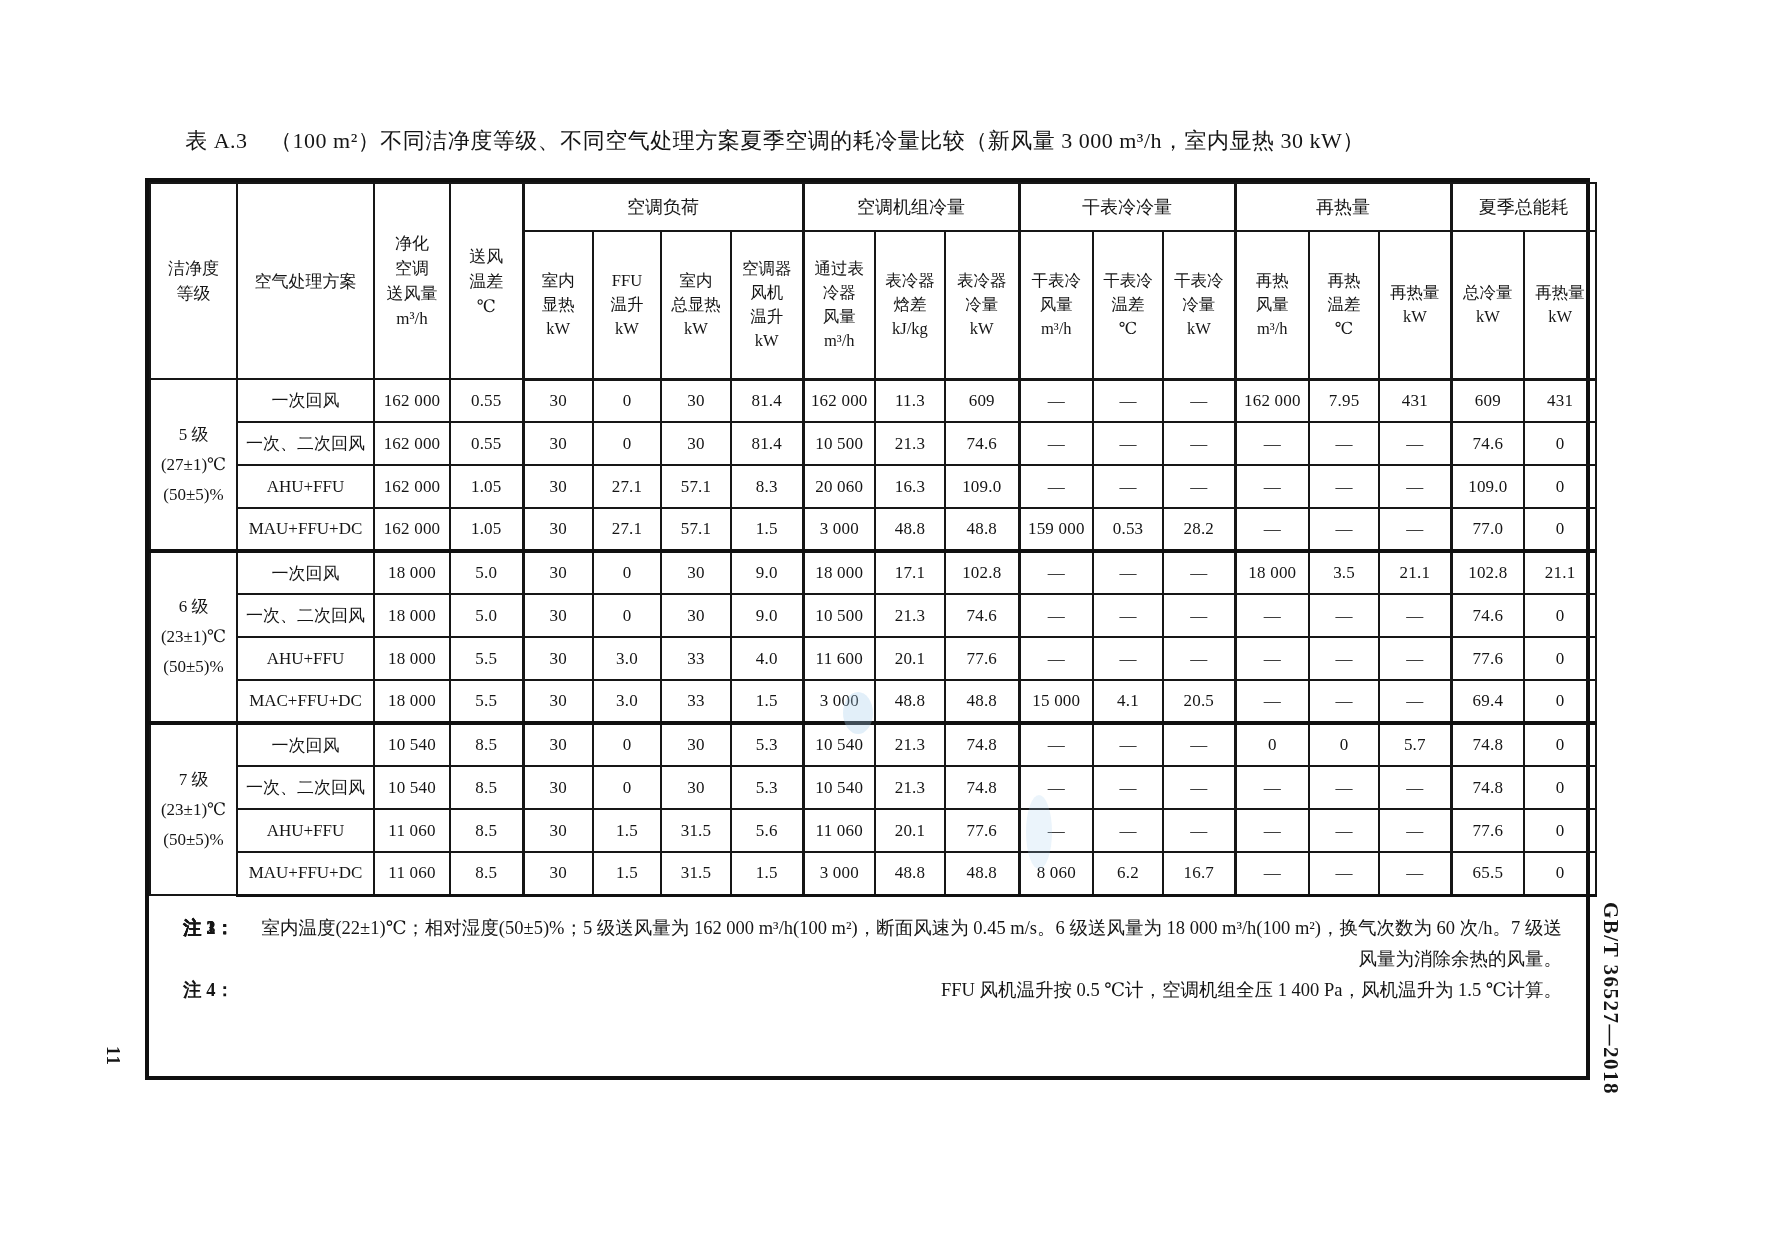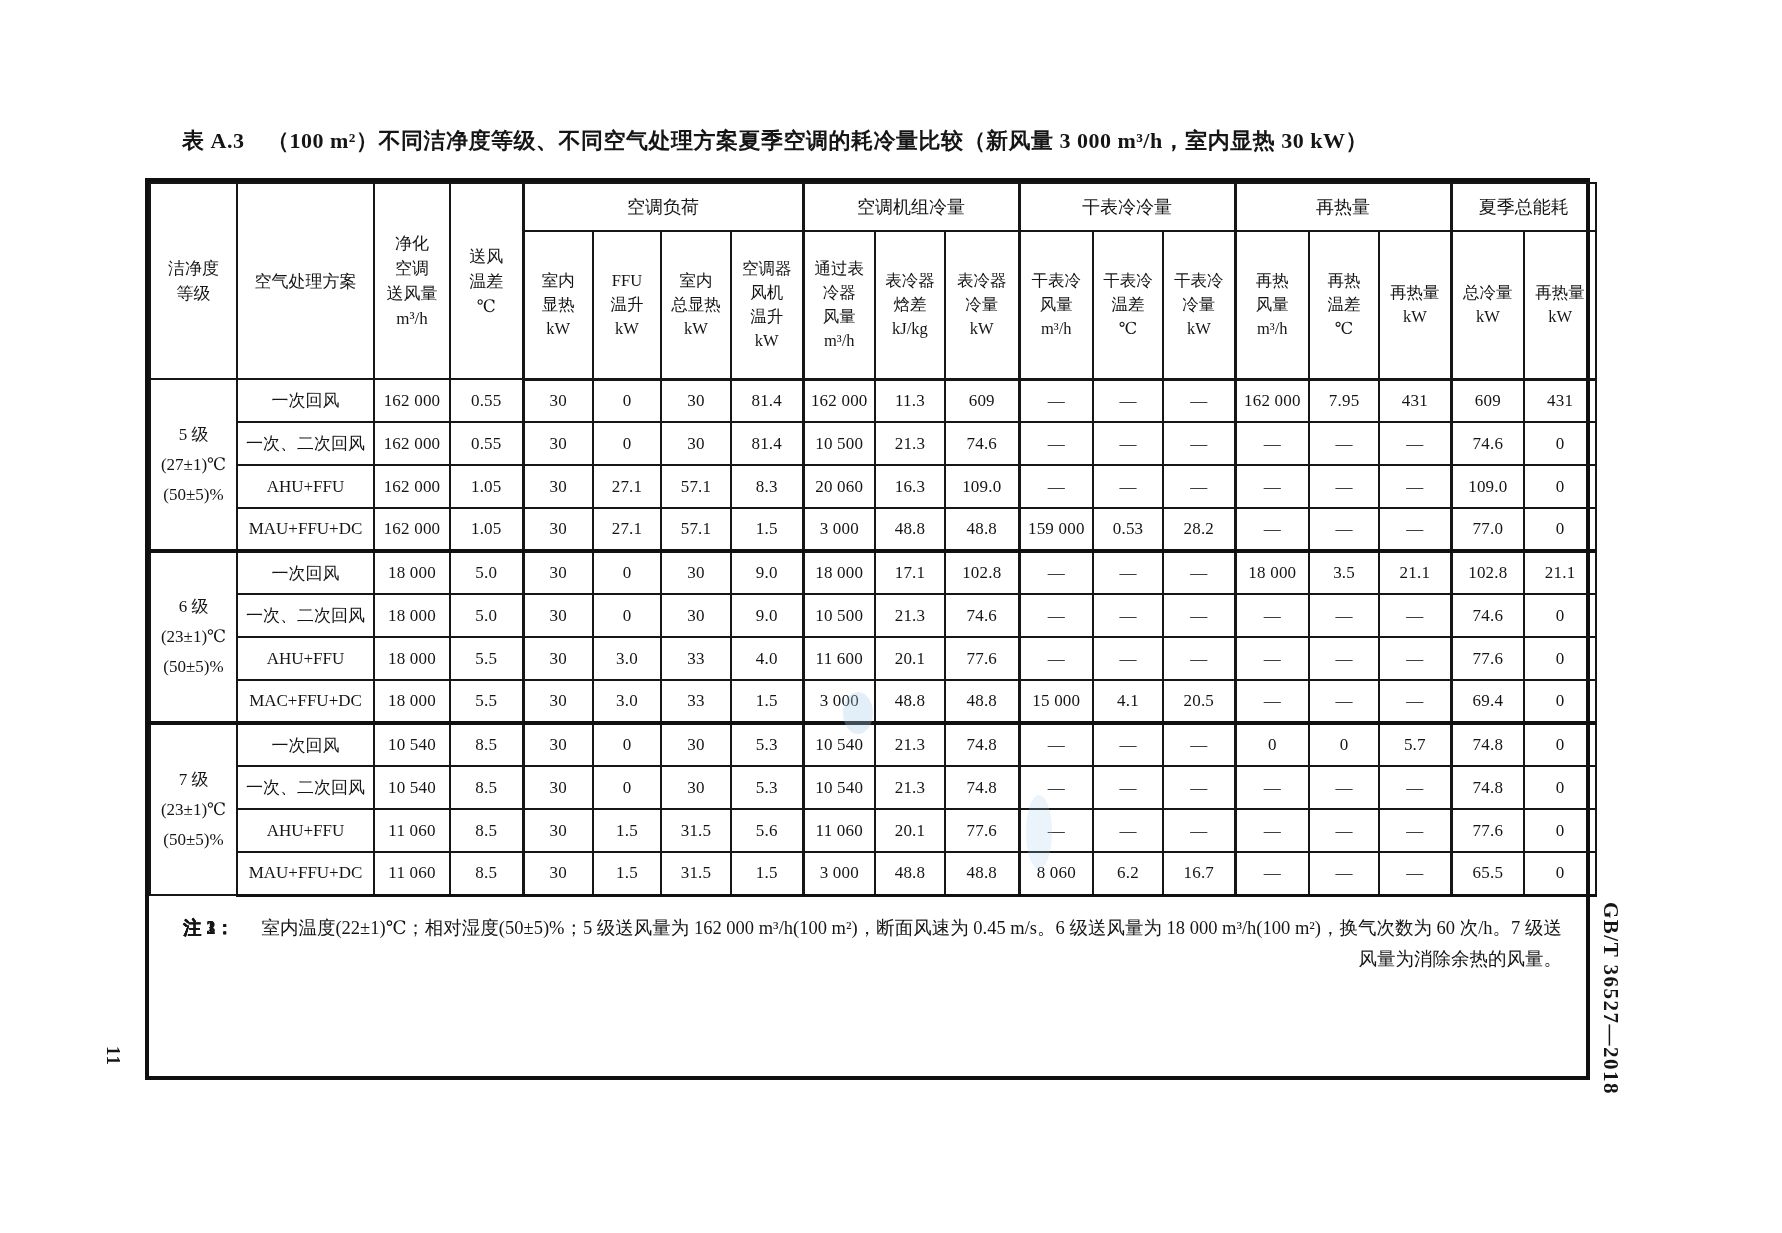--- a/index.html
+++ b/index.html
@@ -5,21 +5,21 @@
   html,body{margin:0;padding:0;}
   body{
     width:1782px;height:1233px;position:relative;overflow:hidden;
     background:#ffffff;
     font-family:"Liberation Serif","DejaVu Serif",serif;
     color:#151515;
   }
   .title{
     position:absolute;left:145px;top:126px;width:1445px;
     text-align:center;padding-right:185px;box-sizing:border-box;
-    font-size:22px;font-weight:700;letter-spacing:.5px;white-space:nowrap;
+    font-size:22px;font-weight:400;letter-spacing:.5px;white-space:nowrap;
   }
   .frame{
     position:absolute;left:145px;top:178px;width:1445px;height:902px;
     border:4px solid #101010;box-sizing:border-box;background:#fff;
   }
   table.cmp{
     width:100%;border-collapse:collapse;table-layout:fixed;
   }
   table.cmp th,table.cmp td{
     border:2px solid #161616;
@@ -417,20 +417,24 @@
       <div class="note">
         <span class="nlabel">注 1：</span>
       </div>
       <div class="note">
         <span class="nlabel">注 2：</span>
       </div>
       <div class="note">
         <span class="nlabel">注 3：</span>
         <span>室内温度(22±1)℃；相对湿度(50±5)%；5 级送风量为 162 000 m³/h(100 m²)，断面风速为 0.45 m/s。6 级送风量为 18 000 m³/h(100 m²)，换气次数为 60 次/h。7 级送风量为消除余热的风量。</span>
       </div>
+      <div class="note">
+        <span class="nlabel">注 4：</span>
+        <span>FFU 风机温升按 0.5 ℃计，空调机组全压 1 400 Pa，风机温升为 1.5 ℃计算。</span>
+      </div>
     </div>
   </div>
 
   <div class="side-code">GB/T 36527—2018</div>
   <div class="page-num">11</div>
 
   <div class="smudge s1"></div>
   <div class="smudge s2"></div>
 </div>
 

